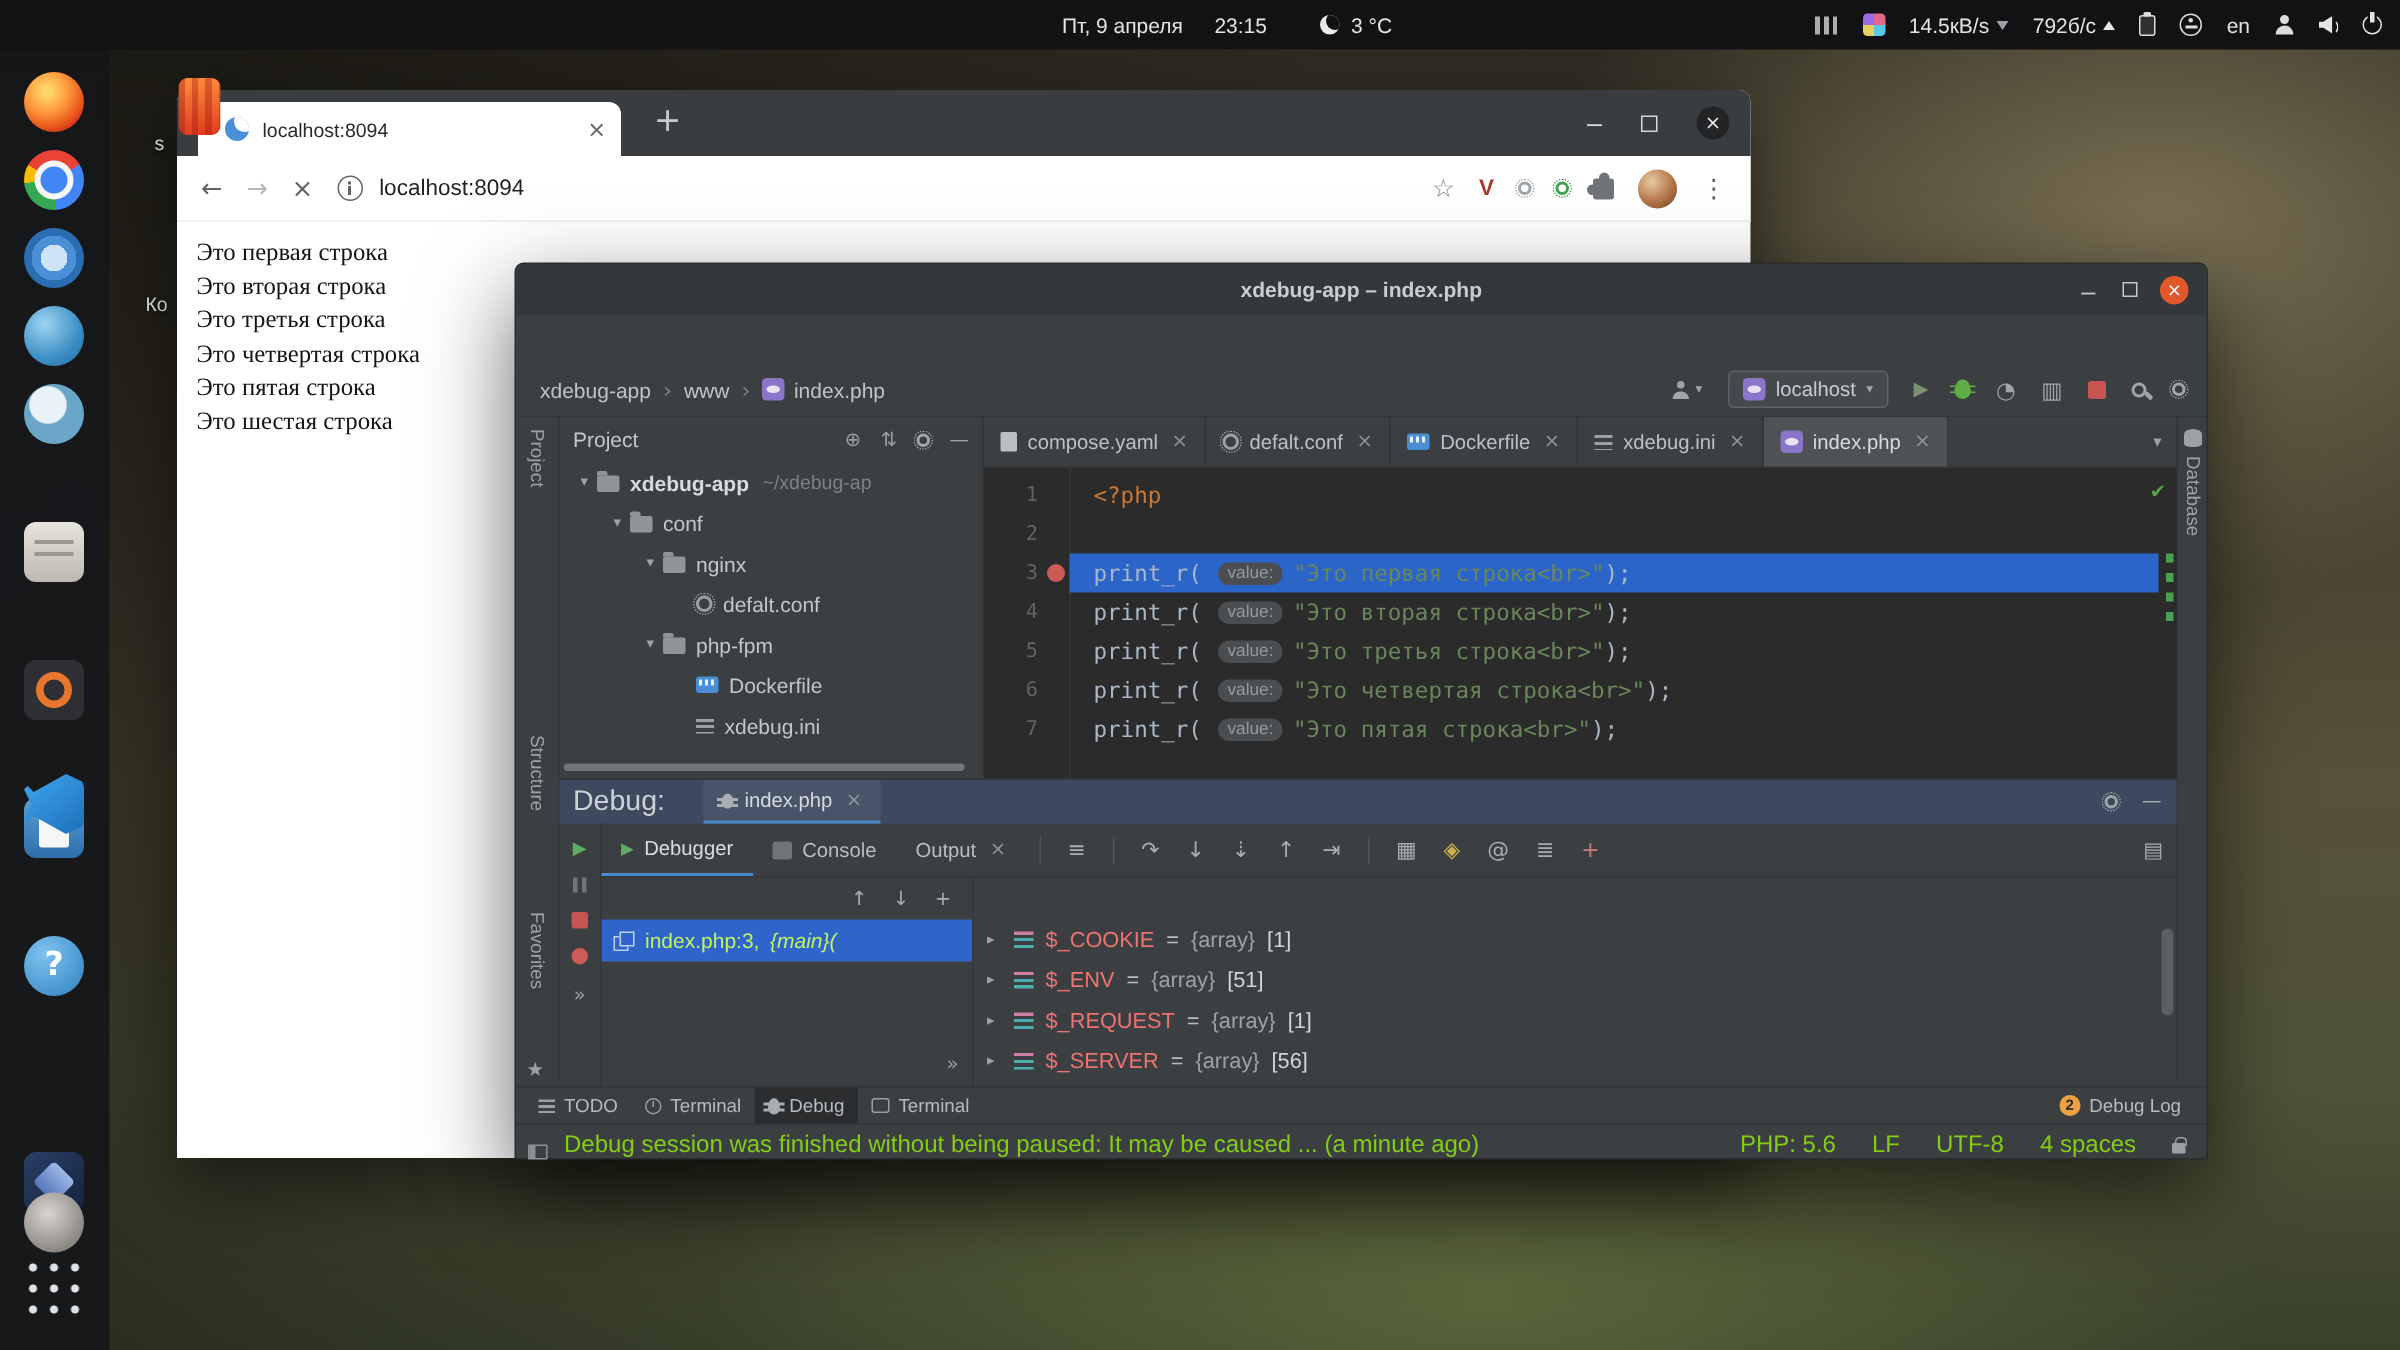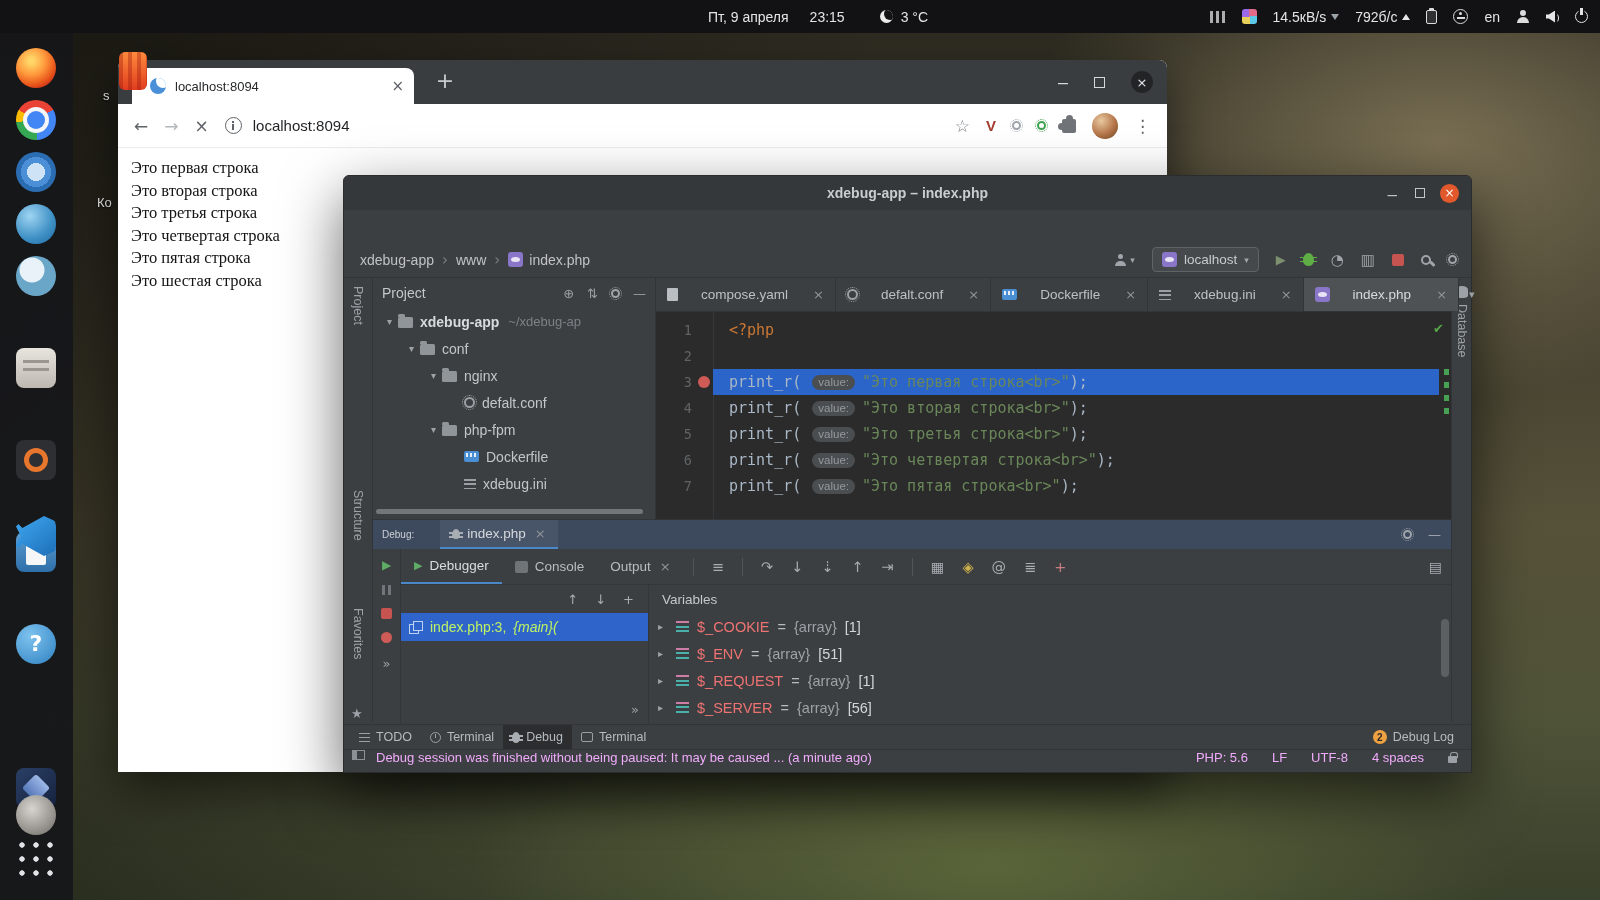--- a/index.html
+++ b/index.html
@@ -170,21 +170,21 @@
   .ic-docker{width:15px;height:11px;background:#4a8fd4;border-radius:2px;position:relative}
   .ic-docker::before{content:'';position:absolute;left:2px;top:2px;right:2px;height:4px;background:repeating-linear-gradient(90deg,#e8f1fa 0 2px,transparent 2px 4px)}
   .ic-ini{width:12px;height:10px;background:repeating-linear-gradient(#9aa0a6 0 2px,transparent 2px 4.5px)}
   .ic-yaml{width:11px;height:13px;background:#b9bec3;border-radius:1px}
   .ic-php{width:15px;height:15px;border-radius:3px;background:#8a76c9;position:relative}
   .ic-php::after{content:'';position:absolute;left:3px;top:5px;width:9px;height:5px;border-radius:50%;background:#e8e4f4}
 
   
   .editor{position:absolute;left:312px;top:102px;right:20px;height:241px;background:#2b2b2b}
   .ed-tabs{height:34px;background:#3c3f41;display:flex;align-items:stretch;border-bottom:1px solid #323538;font-size:13.5px}
-  .ed-tab{display:flex;align-items:center;gap:23px;padding:0 11px;border-right:1px solid #323538;color:#bcc0c4}
+  .ed-tab{display:flex;align-items:center;gap:7px;padding:0 11px;border-right:1px solid #323538;color:#bcc0c4}
   .ed-tab.active{background:#4e5254;color:#d8dbde}
   .tab-x{color:#8f959a;font-size:13px;margin-left:2px}
   .ed-tabs-more{margin-left:auto;align-self:center;padding:0 10px;color:#9aa0a6;font-size:11px}
   .ed-body{position:absolute;top:34px;left:0;right:0;bottom:0;overflow:hidden;font-family:"DejaVu Sans Mono",monospace;font-size:15px}
   .ed-body::before{content:'';position:absolute;left:57px;top:0;bottom:0;width:1px;background:#35383a}
   #code{position:absolute;top:5px;left:0;right:0}
   .code-row{display:flex;height:26px;align-items:stretch}
   .ln{width:57px;flex:none;display:flex;align-items:center;justify-content:flex-end;padding-right:21px;color:#606366;font-size:13.5px;position:relative}
   .bp{position:absolute;right:3px;top:50%;margin-top:-6px;width:12px;height:12px;border-radius:50%;background:#cf5b56}
   .ct{flex:1;display:flex;align-items:center;padding-left:16px;color:var(--code-fg);white-space:pre;margin-right:12px}
@@ -192,21 +192,21 @@
   .tok-tag{color:var(--php-tag)}
   .tok-str{color:var(--string-green)}
   .hint{font-family:"Liberation Sans",sans-serif;font-size:11.5px;background:#4a4e51;color:#949aa0;border-radius:8px;padding:1.5px 6px;margin:0 7px 0 2px}
   .ed-check{position:absolute;top:9px;right:7px;color:var(--ok-green);font-size:13px}
   .ed-marks{position:absolute;right:2px;top:57px;width:5px}
   .ed-marks i{display:block;width:5px;height:6px;margin-bottom:7px;background:#48a152}
 
   
   .debug{position:absolute;left:29px;top:343px;right:20px;height:205px;background:#3c3f41;border-top:1px solid #323538}
   .dbg-head{height:29px;background:#3d4a5e;display:flex;align-items:center}
-  .dbg-title{margin-left:9px;color:#ccd1d6;font-size:10px}
+  .dbg-title{margin-left:9px;color:#ccd1d6;font-size:19px}
   .dbg-tab{height:100%;display:flex;align-items:center;gap:7px;padding:0 12px;margin-left:26px;background:rgba(255,255,255,.06);border-bottom:2px solid var(--accent);color:#d6dade;font-size:13.5px}
   .bug-sm{width:8px;height:10px;background:#a8aeb4}
   .bug-sm::before,.bug-sm::after{background:#a8aeb4}
   .dbg-head-icons{margin-left:auto;margin-right:10px;display:flex;align-items:center;gap:16px;color:#a7adb3;font-size:13px}
   .dbg-toolbar{position:absolute;left:28px;top:29px;right:0;height:36px;display:flex;align-items:center;border-bottom:1px solid #33363a}
   .dbg-vtab{height:100%;display:flex;align-items:center;gap:7px;padding:0 13px;color:#b9bdc2;font-size:13.5px}
   .dbg-vtab.sel{border-bottom:2px solid var(--accent);color:#d9dce0}
   .grn{color:#5fad65;font-size:11px}
   .conso-ic{width:13px;height:12px;background:#6e7478;border-radius:2px;display:inline-block}
   .dbg-sep{width:1px;height:18px;background:#515559;margin:0 9px}
@@ -248,21 +248,21 @@
   .btool.first{margin-left:6px}
   .btool.active{background:rgba(0,0,0,.28)}
   .btool.ev{margin-left:auto;margin-right:8px}
   .ev-badge{width:14px;height:14px;border-radius:50%;background:var(--badge);color:#2b2b2b;font-size:10px;font-weight:bold;display:flex;align-items:center;justify-content:center}
   .ic-todo{width:11px;height:9px;background:repeating-linear-gradient(#9aa0a6 0 1.5px,transparent 1.5px 4px)}
   .ic-prob{width:11px;height:11px;border-radius:50%;border:1.5px solid #9aa0a6;position:relative}
   .ic-prob::after{content:'';position:absolute;left:50%;top:1.5px;width:1.5px;height:4px;background:#9aa0a6;margin-left:-.75px}
   .bug-gray{width:8px;height:11px;background:#a7adb3}
   .bug-gray::before,.bug-gray::after{background:#a7adb3}
   .ic-term{width:12px;height:10px;border:1.5px solid #9aa0a6;border-radius:2px}
-  .statusbar{position:absolute;left:0;right:0;top:573px;height:24px;border-top:1px solid #323538;display:flex;align-items:flex-start;font-size:13px;color:#f0abfc}
+  .statusbar{position:absolute;left:0;right:0;top:573px;height:24px;border-top:1px solid #323538;display:flex;align-items:flex-end;font-size:16px;color:#84cc16}
   .ic-tw{width:13px;height:10px;border:1.5px solid #8c9196;margin-left:8px;position:relative;flex:none}
   .ic-tw::before{content:'';position:absolute;left:0;top:0;bottom:0;width:4px;background:#8c9196}
   .st-msg{margin-left:11px;white-space:nowrap}
   .st-right{margin-left:auto;display:flex;align-items:center;gap:24px;margin-right:14px}
   .ic-lock{width:9px;height:7px;background:#9aa0a6;border-radius:1px;position:relative;margin-top:3px}
   .ic-lock::before{content:'';position:absolute;left:1.5px;top:-4px;width:6px;height:5px;border:1.5px solid #9aa0a6;border-bottom:none;border-radius:3px 3px 0 0}
 </style>
 </head>
 <body>
 
@@ -581,21 +581,20 @@
         <span class="g">+</span>
       </div>
       <div class="fr-row sel">
         <span class="fr-ic"></span>
         <span>index.php:3, </span>
           <span class="fr-fn">{main}(</span>
       </div>
       <span class="fr-more g">»</span>
     </div>
     <div class="vars">
-      <div class="fr-head">Variables</div>
       <div id="varlist">
           <div class="v-row">
             <span class="v-chev g">▸</span>
             <span class="ic-arr"></span>
             <span class="v-name">$_COOKIE</span>
             <span class="v-eq">=</span>
             <span class="v-val">{array}</span>
             <span class="v-count">[1]</span>
           </div>
           <div class="v-row">

